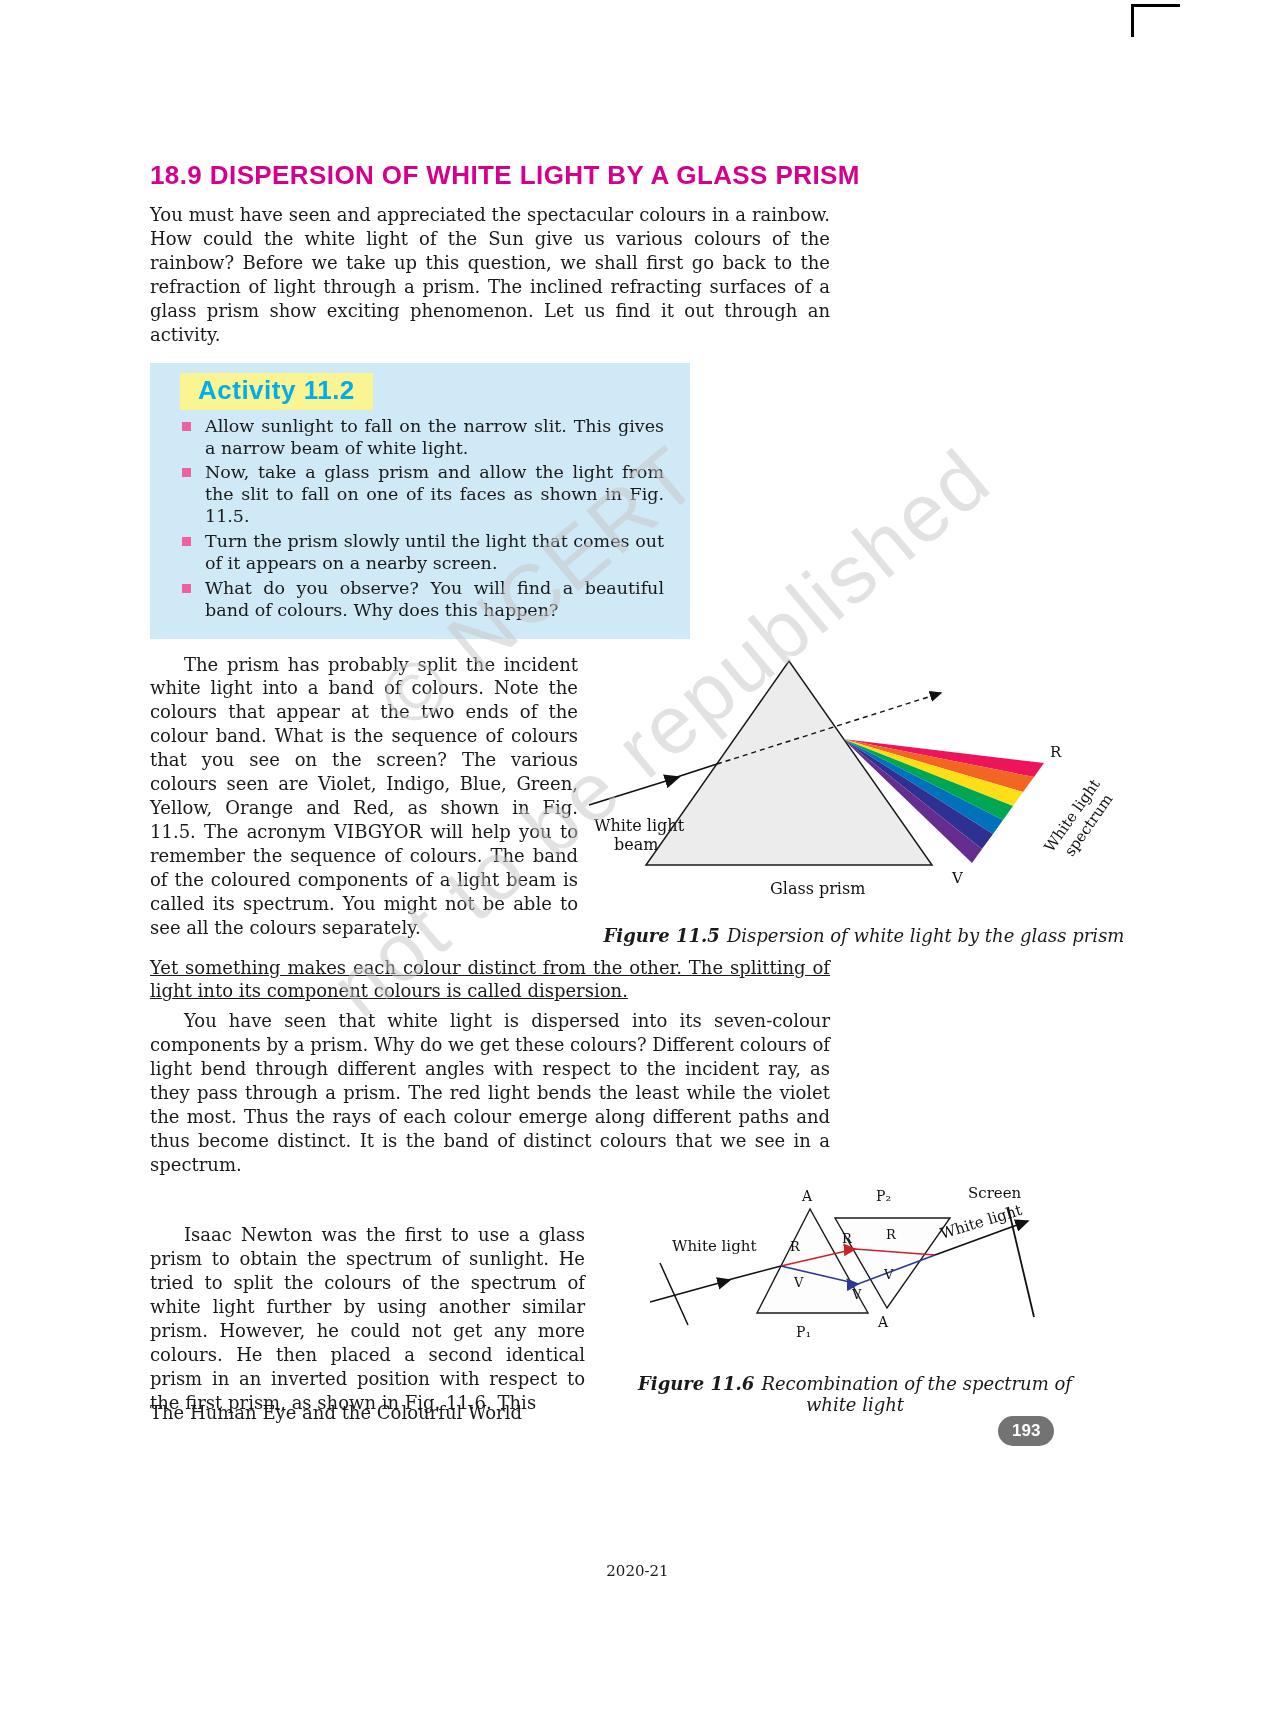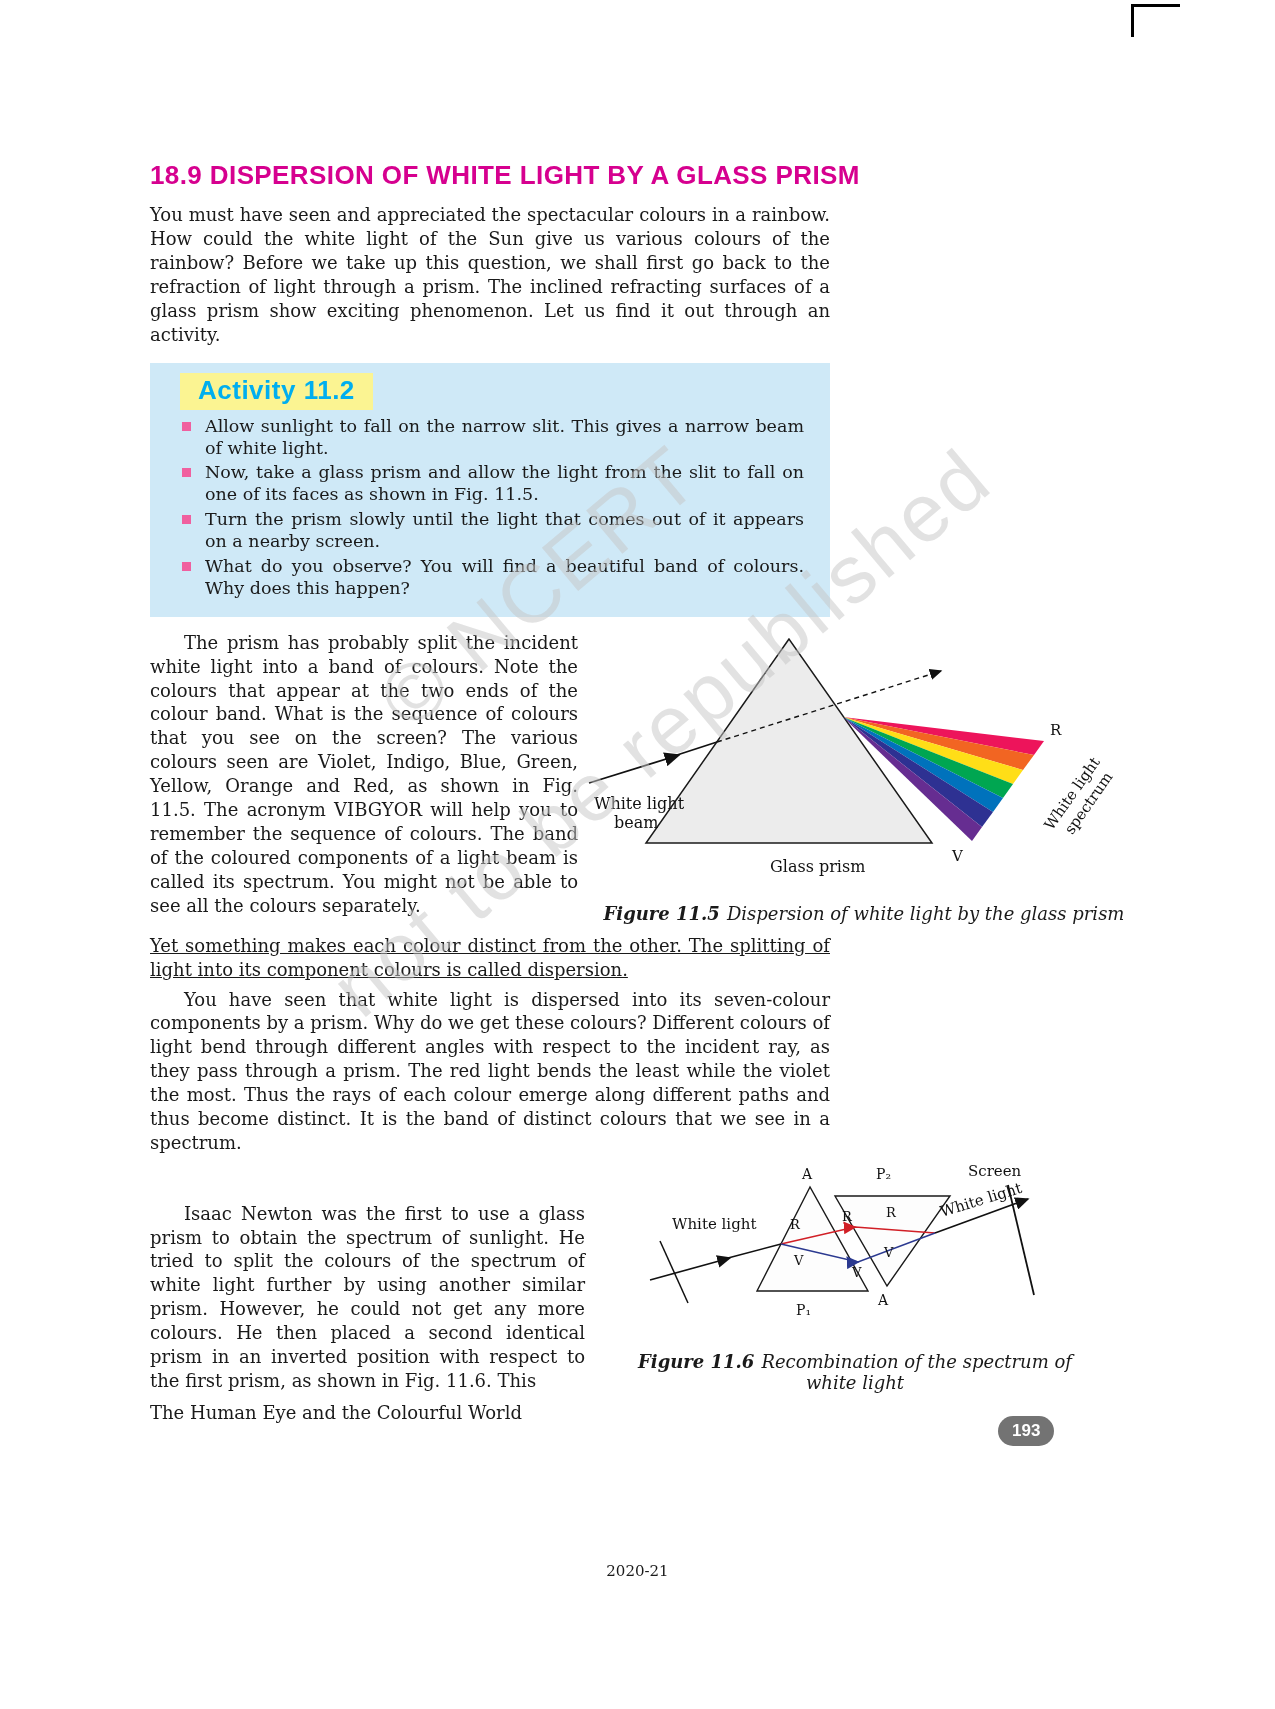--- a/index.html
+++ b/index.html
@@ -19,21 +19,21 @@
     font-size:82px;line-height:190px;letter-spacing:3px;white-space:nowrap;}
   .main{position:absolute;left:150px;top:160px;width:1000px;z-index:1;}
   h2.section-heading{
     font-family:"Liberation Sans",sans-serif;font-weight:700;font-size:26px;
     color:#d6008f;margin:0 0 12px 0;letter-spacing:.4px;width:1000px;white-space:nowrap;}
   p{margin:0;}
   .body-text{font-size:18px;line-height:1.33;text-align:justify;}
   .w680{width:680px;}
   .indent{text-indent:34px;}
   
-  .activity-box{width:680px;background:#cfe9f7;margin-top:16px;
+  .activity-box{width:540px;background:#cfe9f7;margin-top:16px;
     padding:10px 0 14px 0;}
   .activity-title{display:inline-block;margin-left:30px;background:#fbf492;
     padding:2px 18px 4px 18px;font-family:"Liberation Sans",sans-serif;
     font-weight:700;font-size:26px;color:#00aeef;letter-spacing:.5px;}
   .activity-list{list-style:none;margin:6px 0 0 0;padding:0 26px 0 30px;}
   .activity-list li{position:relative;padding-left:25px;font-size:17.5px;
     line-height:1.25;margin-bottom:3px;text-align:justify;}
   .activity-list li::before{content:"";position:absolute;left:2px;top:6px;
     width:9px;height:9px;background:#f0609f;}
   

